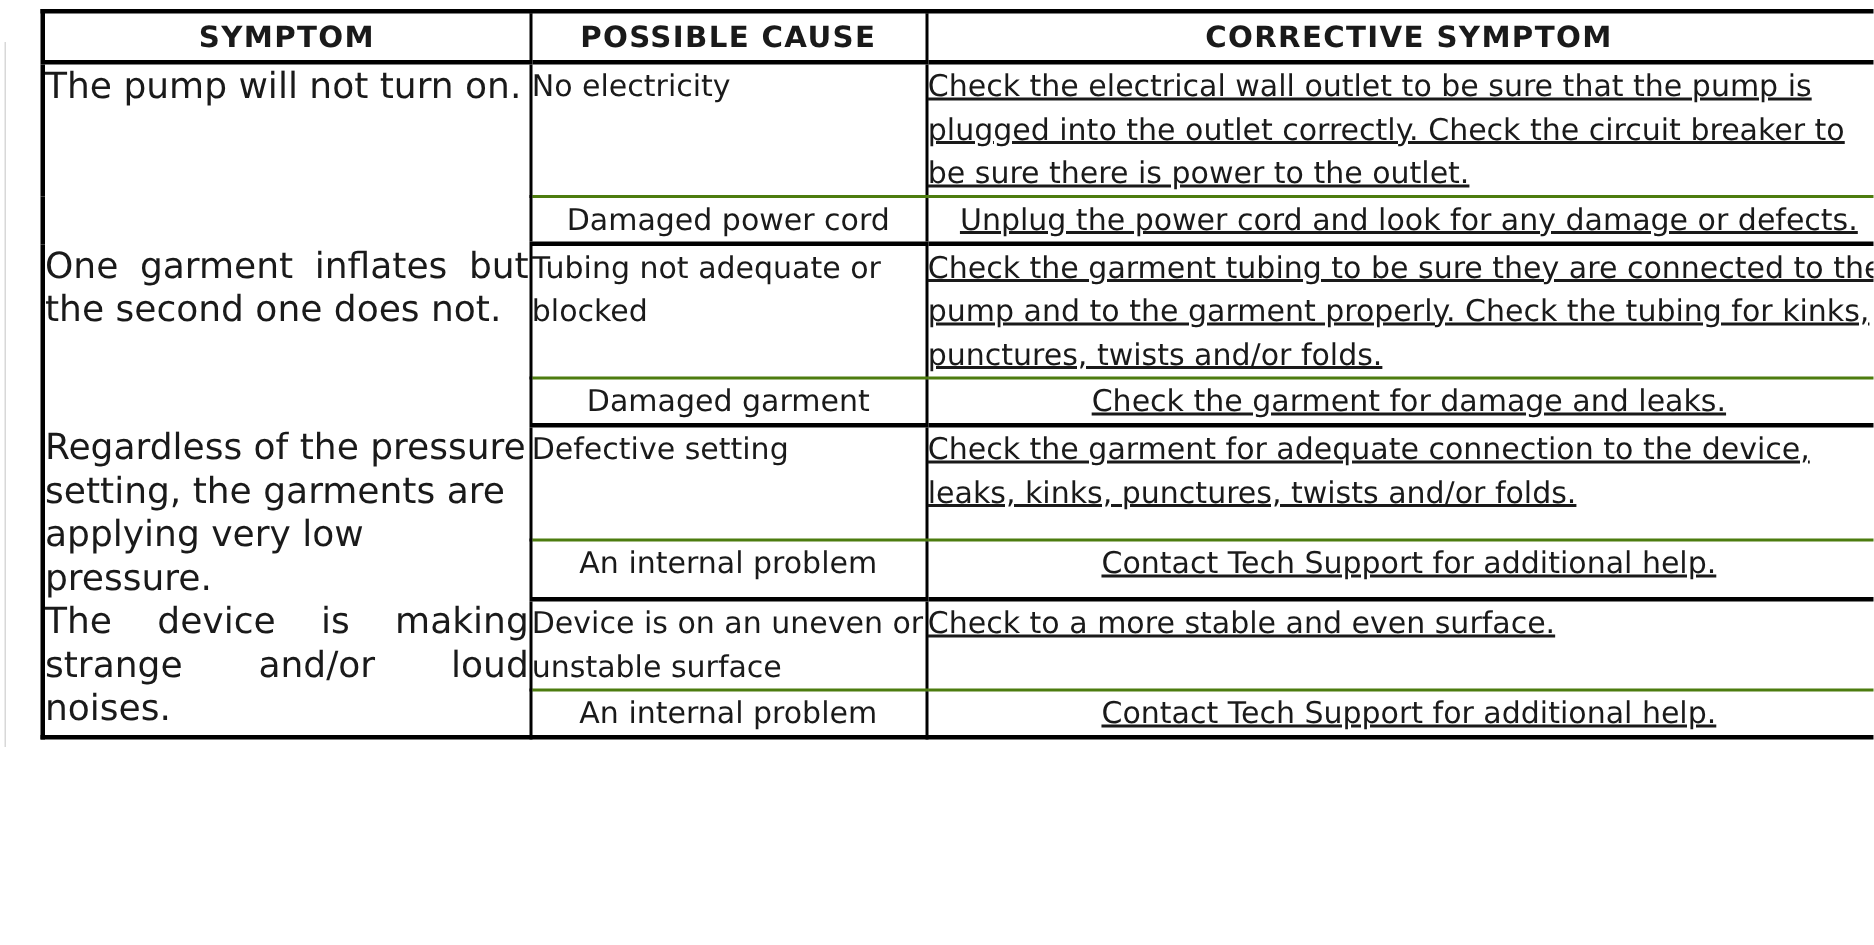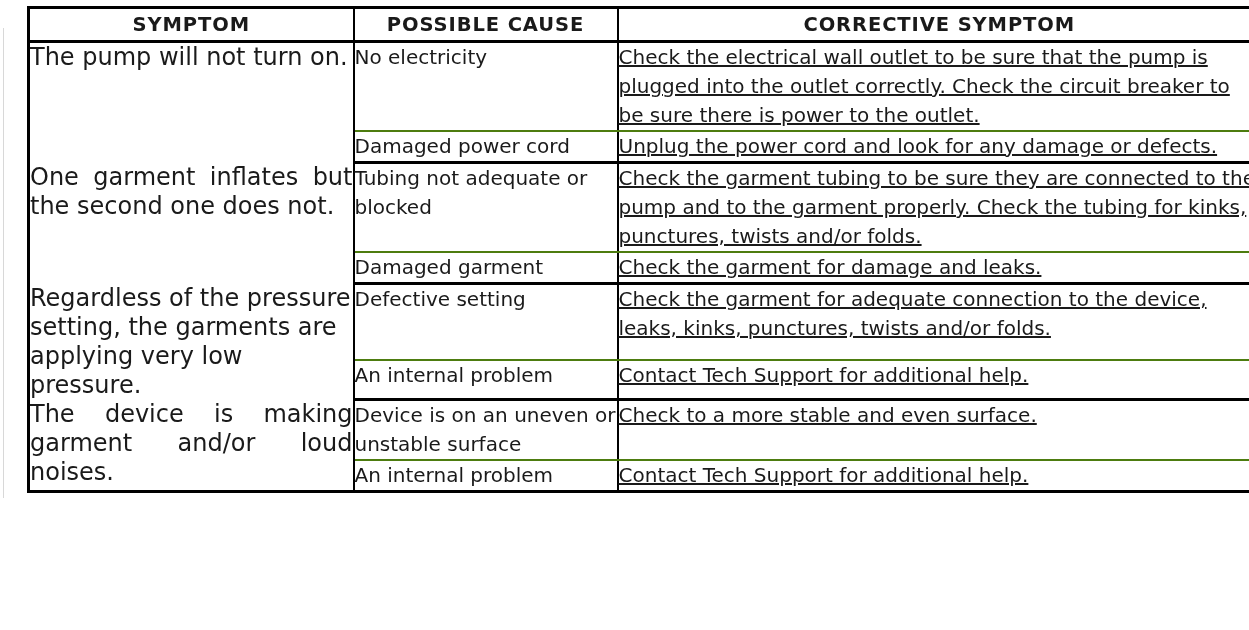--- a/index.html
+++ b/index.html
@@ -97,20 +97,21 @@
 
   
   tr.sub-first td.cause-cell,
   tr.sub-first td.action-cell {
     border-bottom: 2px solid #4d7c0f;
   }
 
   
   tr.group-last td {
     border-bottom: 3px solid #000;
+    text-align: center;
   }
   tr.group-last.final td {
     border-bottom: none;
   }
 
   
   .justified {
     text-align: justify;
     text-align-last: left;
   }
@@ -166,21 +167,21 @@
         <td class="symptom-cell" rowspan="2">Regardless of the pressure setting, the garments are applying very low pressure.</td>
         <td class="cause-cell mid">Defective setting</td>
         <td class="action-cell">Check the garment for adequate connection to the device, leaks, kinks, punctures, twists and/or folds.</td>
       </tr>
       <tr class="group-last">
         <td class="cause-cell mid">An internal problem</td>
         <td class="action-cell mid">Contact Tech Support for additional help.</td>
       </tr>
 
       <tr class="sub-first">
-        <td class="symptom-cell justified" rowspan="2">The device is making garment and/or loud noises.</td>
+        <td class="symptom-cell justified" rowspan="2">The device is making strange and/or loud noises.</td>
         <td class="cause-cell">Device is on an uneven or unstable surface</td>
         <td class="action-cell mid">Check to a more stable and even surface.</td>
       </tr>
       <tr class="group-last final">
         <td class="cause-cell mid">An internal problem</td>
         <td class="action-cell mid">Contact Tech Support for additional help.</td>
       </tr>
 
     </tbody>
   </table>

